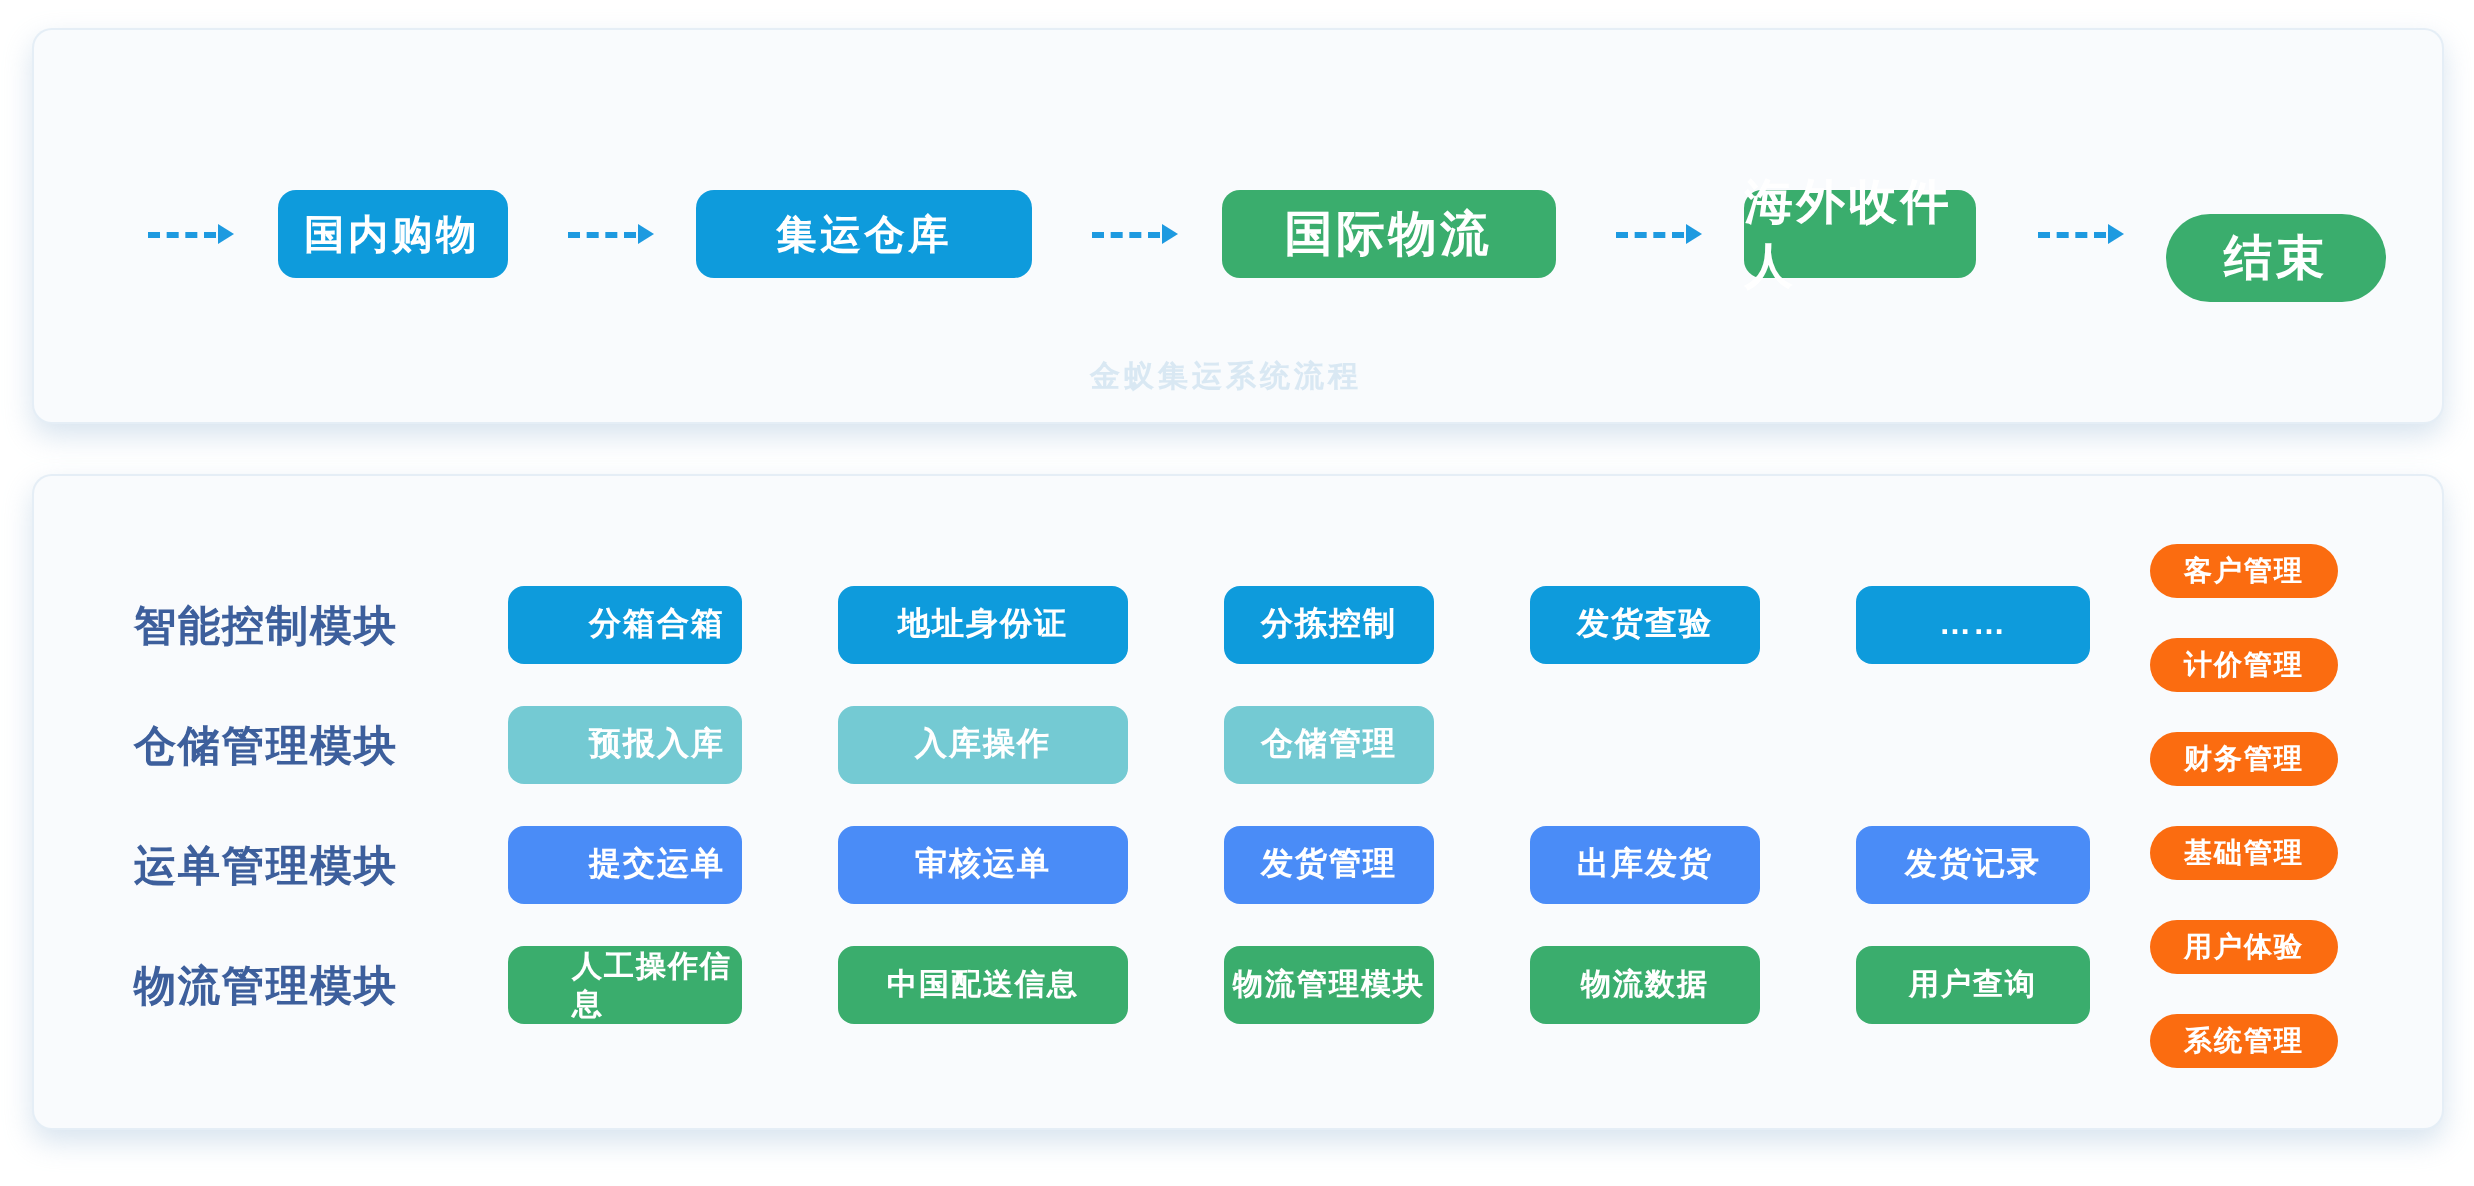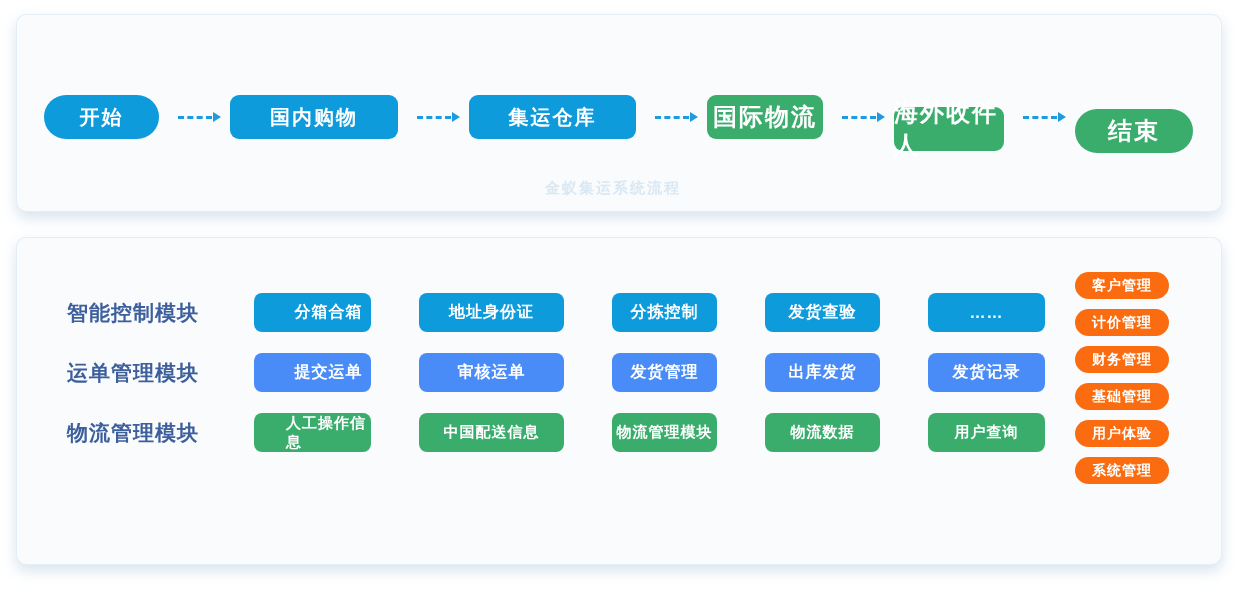--- a/index.html
+++ b/index.html
@@ -72,34 +72,33 @@
   .module-row .btn:nth-of-type(3){ width:105px; }
   .module-row .btn:nth-of-type(4){ width:115px; }
   .module-row .btn:nth-of-type(5){ width:117px; }
   .s-blue  .btn { background:#0e9bdc; }
   .s-teal  .btn { background:#74cad3; }
   .s-lblue .btn { background:#4a8cf7; }
   .s-green .btn { background:#3aad6d; font-size:15px; }
 
   .side-col {
     position:absolute; left:1058px; top:34px;
-    display:flex; flex-direction:column; gap:10px;
+    display:flex; flex-direction:column; gap:20px;
   }
   .side-pill {
     width:94px; height:27px; border-radius:14px; background:#fb6c10;
     display:flex; align-items:center; justify-content:center;
     color:#fff; font-weight:bold; font-size:14px; letter-spacing:1px;
   }
 </style>
 </head>
 <body>
 
 <div class="card flow-card">
   <div class="flow-row">
-    <div class="node pill c-blue">开始</div>
     <span class="arrow">
         <span class="line"></span>
       </span>
     <div class="node rect c-blue">国内购物</div>
     <span class="arrow">
         <span class="line"></span>
       </span>
     <div class="node rect c-blue">集运仓库</div>
     <span class="arrow">
         <span class="line"></span>
@@ -122,20 +121,26 @@
 
     <div class="module-row s-blue">
       <span class="row-label">智能控制模块</span>
       <div class="btn">分箱合箱</div>
       <div class="btn">地址身份证</div>
       <div class="btn">分拣控制</div>
       <div class="btn">发货查验</div>
       <div class="btn">……</div>
     </div>
 
+    <div class="module-row s-teal">
+      <span class="row-label">仓储管理模块</span>
+      <div class="btn">预报入库</div>
+      <div class="btn">入库操作</div>
+      <div class="btn">仓储管理</div>
+    </div>
 
     <div class="module-row s-lblue">
       <span class="row-label">运单管理模块</span>
       <div class="btn">提交运单</div>
       <div class="btn">审核运单</div>
       <div class="btn">发货管理</div>
       <div class="btn">出库发货</div>
       <div class="btn">发货记录</div>
     </div>
 

